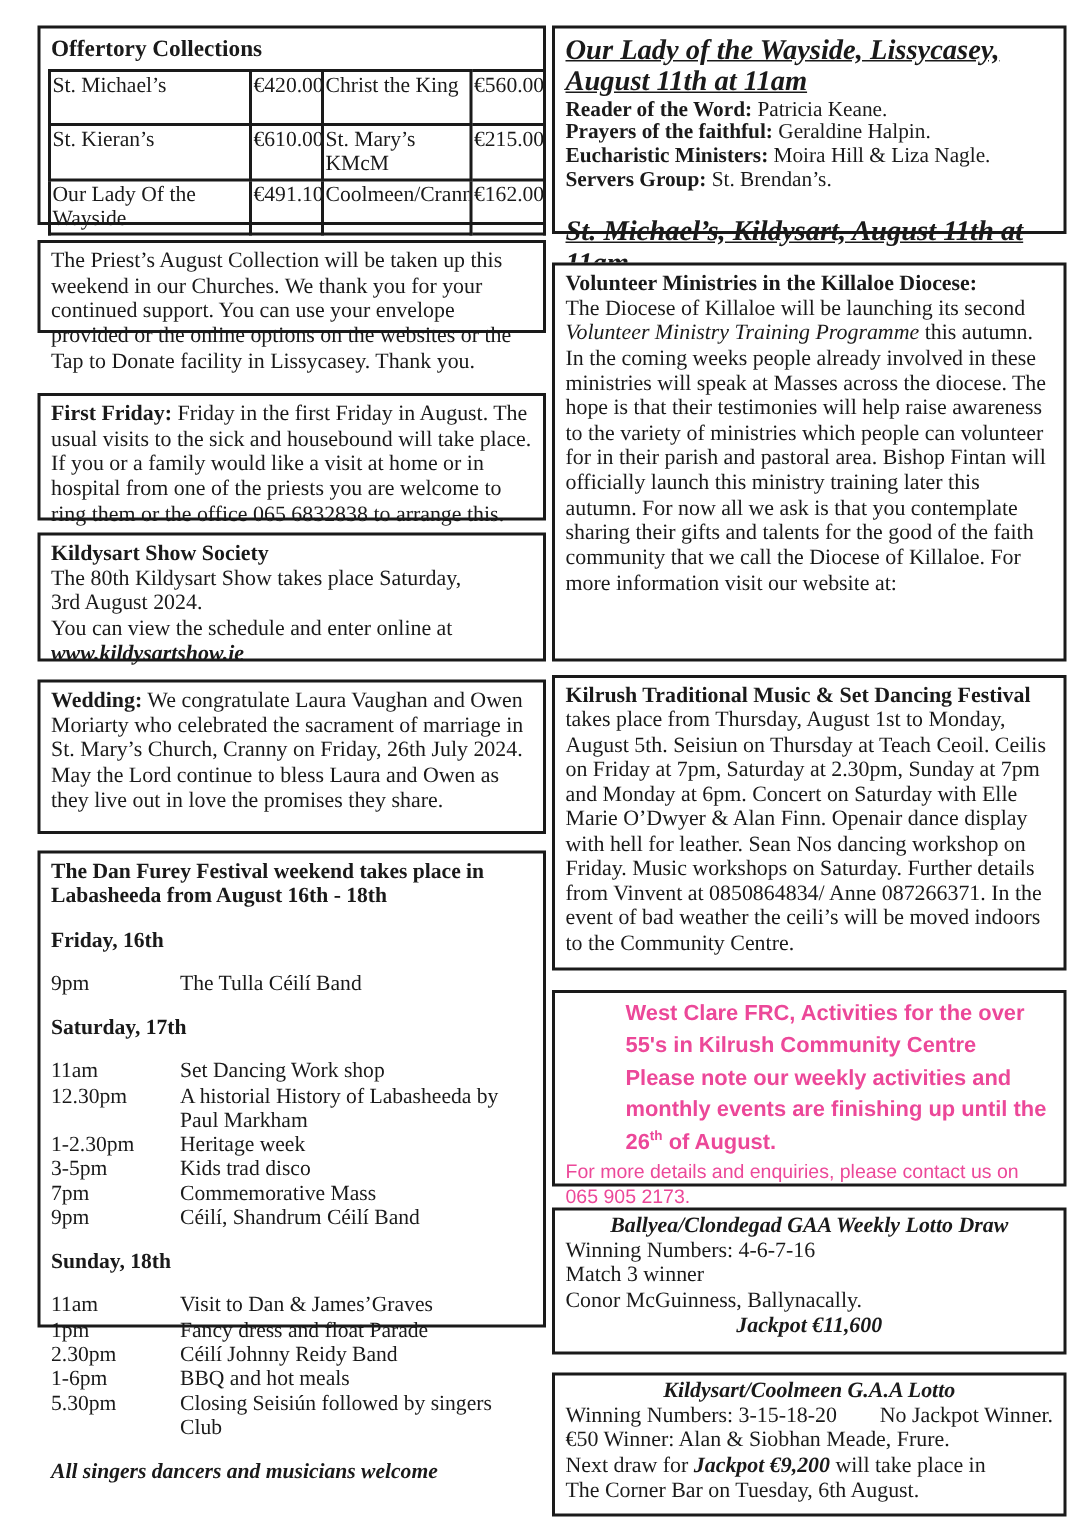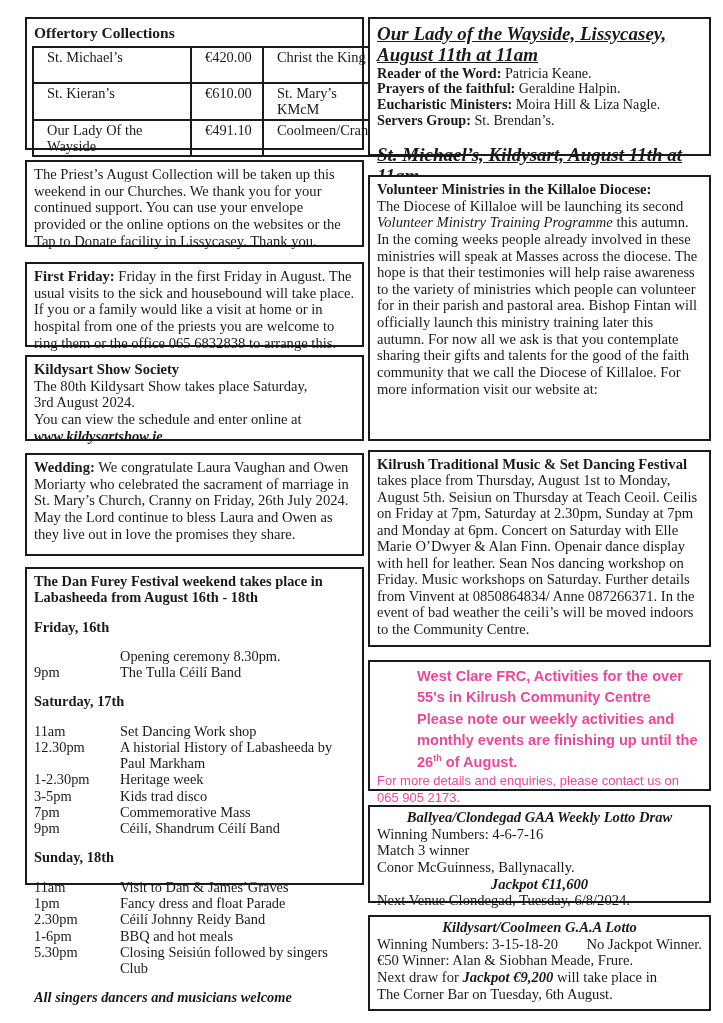--- a/index.html
+++ b/index.html
@@ -9,38 +9,38 @@
     overflow:hidden;
   }
   .box{
     position:absolute;border:2px solid #1a1a1a;background:#ffffff;box-sizing:border-box;
     padding:4px 7px;
   }
   .b{font-weight:bold;}
   .i{font-style:italic;}
   
   #box-offertory{left:25px;top:17px;width:339px;height:133px;padding:4px 5px;}
-  #box-priest{left:25px;top:160px;width:339px;height:87px;}
+  #box-priest{left:25px;top:160px;width:339px;height:62px;}
   #box-firstfriday{left:25px;top:262px;width:339px;height:85px;}
   #box-show{left:25px;top:355px;width:339px;height:86px;}
   #box-wedding{left:25px;top:453px;width:339px;height:103px;}
   #box-danfurey{left:25px;top:567px;width:339px;height:318px;font-size:14.4px;line-height:1.13;}
   
   #box-rota{left:368px;top:17px;width:343px;height:139px;font-size:14.2px;line-height:1.12;}
   #box-volunteer{left:368px;top:175px;width:343px;height:266px;line-height:1.14;}
   #box-kilrush{left:368px;top:450px;width:343px;height:197px;line-height:1.13;}
   #box-frc{left:368px;top:660px;width:343px;height:131px;font-family:"Liberation Sans",sans-serif;font-size:14.6px;color:#ec4899;}
   #box-ballyea{left:368px;top:805px;width:343px;height:98px;padding:2px 7px;}
   #box-kclotto{left:368px;top:915px;width:343px;height:96px;padding:2px 7px;}
 
   
   .off-title{font-weight:bold;font-size:15.5px;margin:1px 0 4px 2px;}
   table.off{border-collapse:collapse;width:329px;table-layout:fixed;}
   table.off td{
-    border:2px solid #1a1a1a;vertical-align:top;padding:1px 13px;height:32px;
+    border:2px solid #1a1a1a;vertical-align:top;padding:1px 1px;height:32px;
     font-size:14.4px;overflow:hidden;
   }
   .c1{width:130px;} .c2{width:44px;} .c3{width:95px;} .c4{width:45px;}
 
   .para{margin:0;} .gap13{height:13px;} .gap15{height:15px;}
 
   
   .sched-row{display:flex;}
   .sched-time{width:86px;flex-shrink:0;}
   .sched-act{flex:1;}
@@ -109,21 +109,20 @@
 </div>
 
 <div class="box" id="box-danfurey">
   <div class="b">The Dan Furey Festival weekend takes place in</div>
   <div class="b">Labasheeda from August 16th - 18th</div>
   <div class="gap13"></div>
   <div class="b">Friday, 16th</div>
   <div class="gap13"></div>
   <div class="sched-row">
     <span class="sched-time"></span>
-    <span class="sched-act">Opening ceremony 8.30pm.</span>
   </div>
   <div class="sched-row">
     <span class="sched-time">9pm</span>
     <span class="sched-act">The Tulla Céilí Band</span>
   </div>
   <div class="gap13"></div>
   <div class="b">Saturday, 17th</div>
   <div class="gap13"></div>
   <div class="sched-row">
     <span class="sched-time">11am</span>
@@ -207,21 +206,20 @@
   </div>
   <div class="frc-normal">For more details and enquiries, please contact us on 065 905 2173.</div>
 </div>
 
 <div class="box" id="box-ballyea">
   <div class="lotto-title">Ballyea/Clondegad GAA Weekly Lotto Draw</div>
   <div>Winning Numbers: 4-6-7-16</div>
   <div>Match 3 winner</div>
   <div>Conor McGuinness, Ballynacally.</div>
   <div class="lotto-title">Jackpot €11,600</div>
-  <div>Next Venue Clondegad, Tuesday, 6/8/2024.</div>
 </div>
 
 <div class="box" id="box-kclotto">
   <div class="lotto-title">Kildysart/Coolmeen G.A.A Lotto</div>
   <div class="split">
     <span>Winning Numbers: 3-15-18-20</span>
     <span>No Jackpot Winner.</span>
   </div>
   <div>€50 Winner: Alan &amp; Siobhan Meade, Frure.</div>
   <div><span>Next draw for </span><span class="b i">Jackpot €9,200</span><span> will take place in</span></div>

